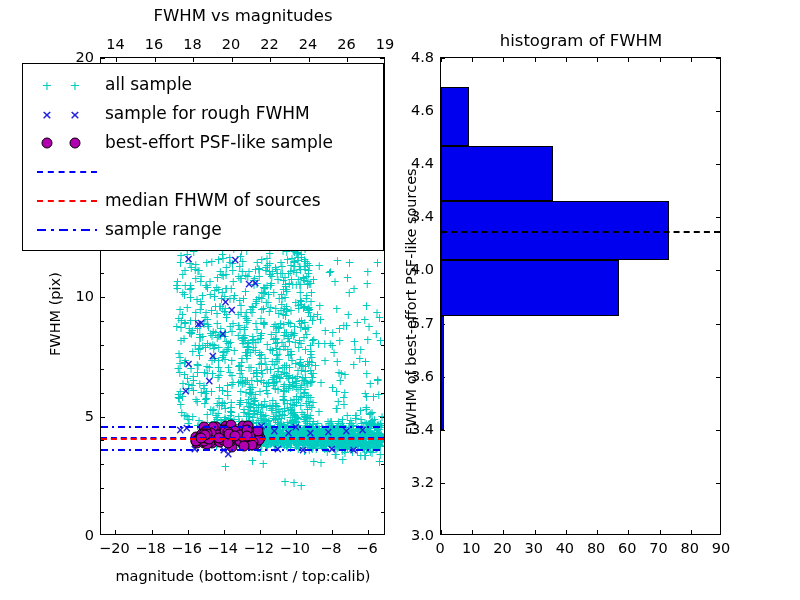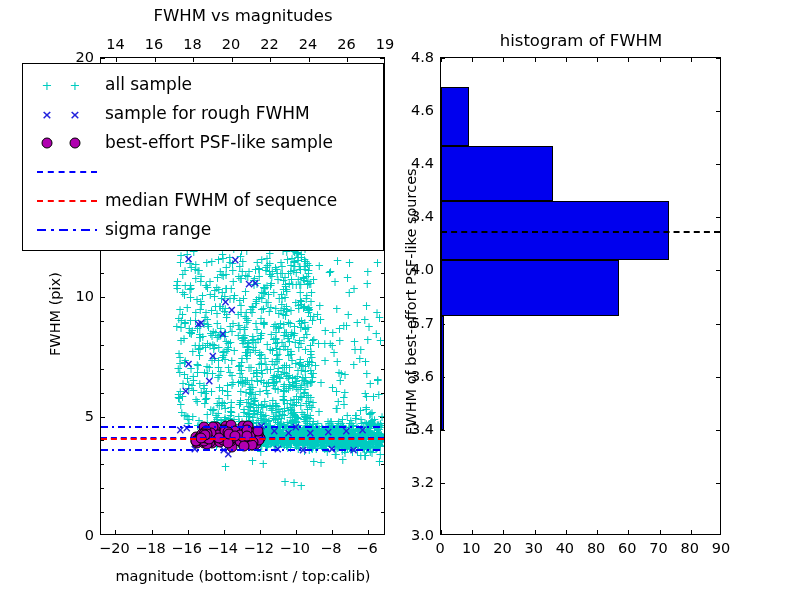--- a/index.html
+++ b/index.html
@@ -2853,27 +2853,27 @@
       </div>
       <div class="leg-row">
         <div class="leg-key">
           <div class="leg-line" style="border-top: 2.2px dashed rgb(0, 0, 255);"></div>
         </div>
       </div>
       <div class="leg-row">
         <div class="leg-key">
           <div class="leg-line" style="border-top: 2.2px dashed rgb(255, 0, 0);"></div>
         </div>
-        <div class="leg-txt">median FWHM of sequence</div>
+        <div class="leg-txt">median FHWM of sources</div>
       </div>
       <div class="leg-row">
         <div class="leg-key">
           <div class="leg-line" style="height: 2px; background-image: repeating-linear-gradient(to right, rgb(0, 0, 255) 0px, rgb(0, 0, 255) 9px, transparent 9px, transparent 14px, rgb(0, 0, 255) 14px, rgb(0, 0, 255) 17px, transparent 17px, transparent 22px);"></div>
         </div>
-        <div class="leg-txt">sigma range</div>
+        <div class="leg-txt">sample range</div>
       </div>
     </div>
 
 <div class="tlab xb" style="left: 114.43px; top: 541px;">−20</div>
     <div class="tlab xb" style="left: 150.506px; top: 541px;">−18</div>
     <div class="tlab xb" style="left: 186.582px; top: 541px;">−16</div>
     <div class="tlab xb" style="left: 222.658px; top: 541px;">−14</div>
     <div class="tlab xb" style="left: 258.734px; top: 541px;">−12</div>
     <div class="tlab xb" style="left: 294.81px; top: 541px;">−10</div>
     <div class="tlab xb" style="left: 330.886px; top: 541px;">−8</div>

